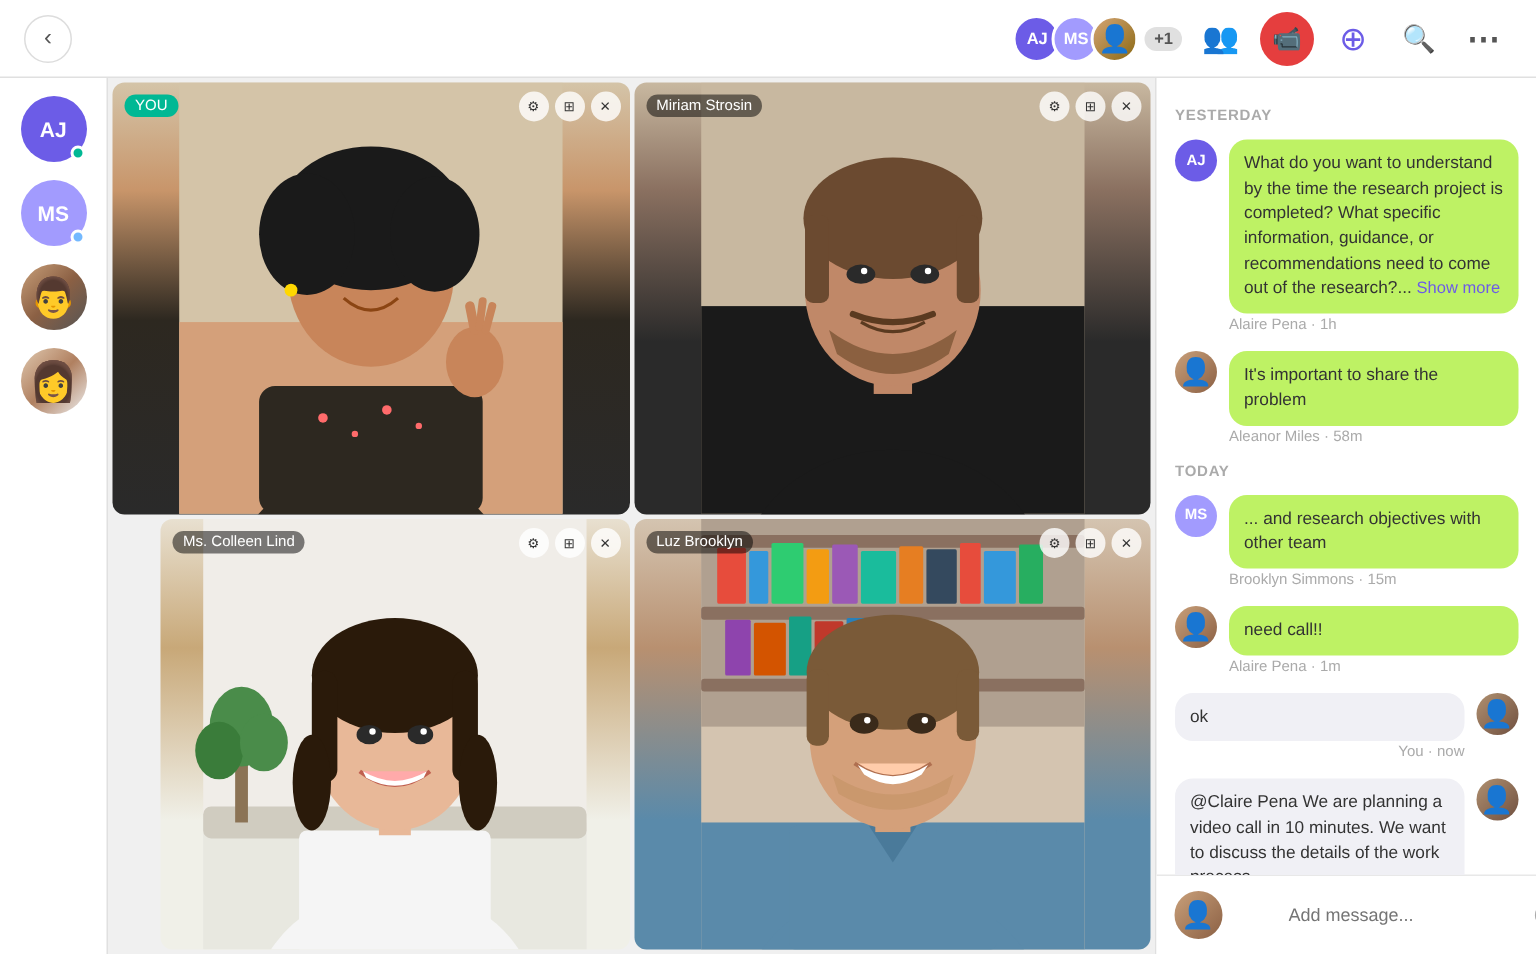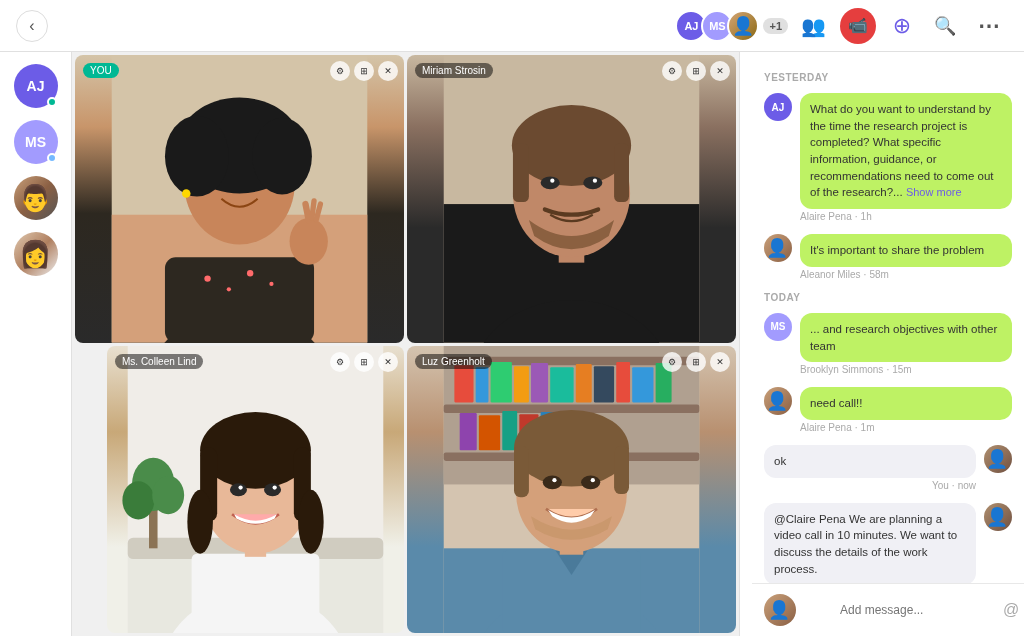--- a/index.html
+++ b/index.html
@@ -185,27 +185,26 @@
       background: rgba(255,255,255,0.8);
       border: none;
       display: flex; align-items: center; justify-content: center;
       font-size: 9px;
       cursor: pointer;
       color: #333;
     }
 
     
     .chat-panel {
-      width: 285px;
+      width: 254px;
       background: #fff;
       border-left: 1px solid #e0e0e0;
       display: flex;
       flex-direction: column;
       flex-shrink: 0;
-      padding-left: 12px;
     }
     .chat-messages {
       flex: 1;
       overflow-y: auto;
       padding: 12px;
     }
     .date-divider {
       font-size: 10px;
       font-weight: 700;
       color: #aaa;
@@ -517,21 +516,21 @@
         <rect x="160" y="94" width="14" height="45" fill="#7a5a38" rx="6"></rect>
 
         <ellipse cx="102" cy="128" rx="9" ry="6.5" fill="#3a2a1a"></ellipse>
         <ellipse cx="138" cy="128" rx="9" ry="6.5" fill="#3a2a1a"></ellipse>
         <circle cx="104" cy="126" r="2" fill="#fff"></circle>
         <circle cx="140" cy="126" r="2" fill="#fff"></circle>
 
         <path d="M96 153 Q120 170 144 153" stroke="#b07050" stroke-width="2.5" fill="#ffccaa"></path>
         <path d="M98 154 Q120 168 142 154 L138 160 Q120 172 102 160 Z" fill="#fff"></path>
       </svg>
-      <div class="video-name-badge">Luz Greenholt</div>
+      <div class="video-name-badge">Luz Brooklyn</div>
       <div class="video-controls">
         <button class="vc-btn">⚙</button>
         <button class="vc-btn">⊞</button>
         <button class="vc-btn">✕</button>
       </div>
     </div>
 
   </div>
 
   <div class="chat-panel">

